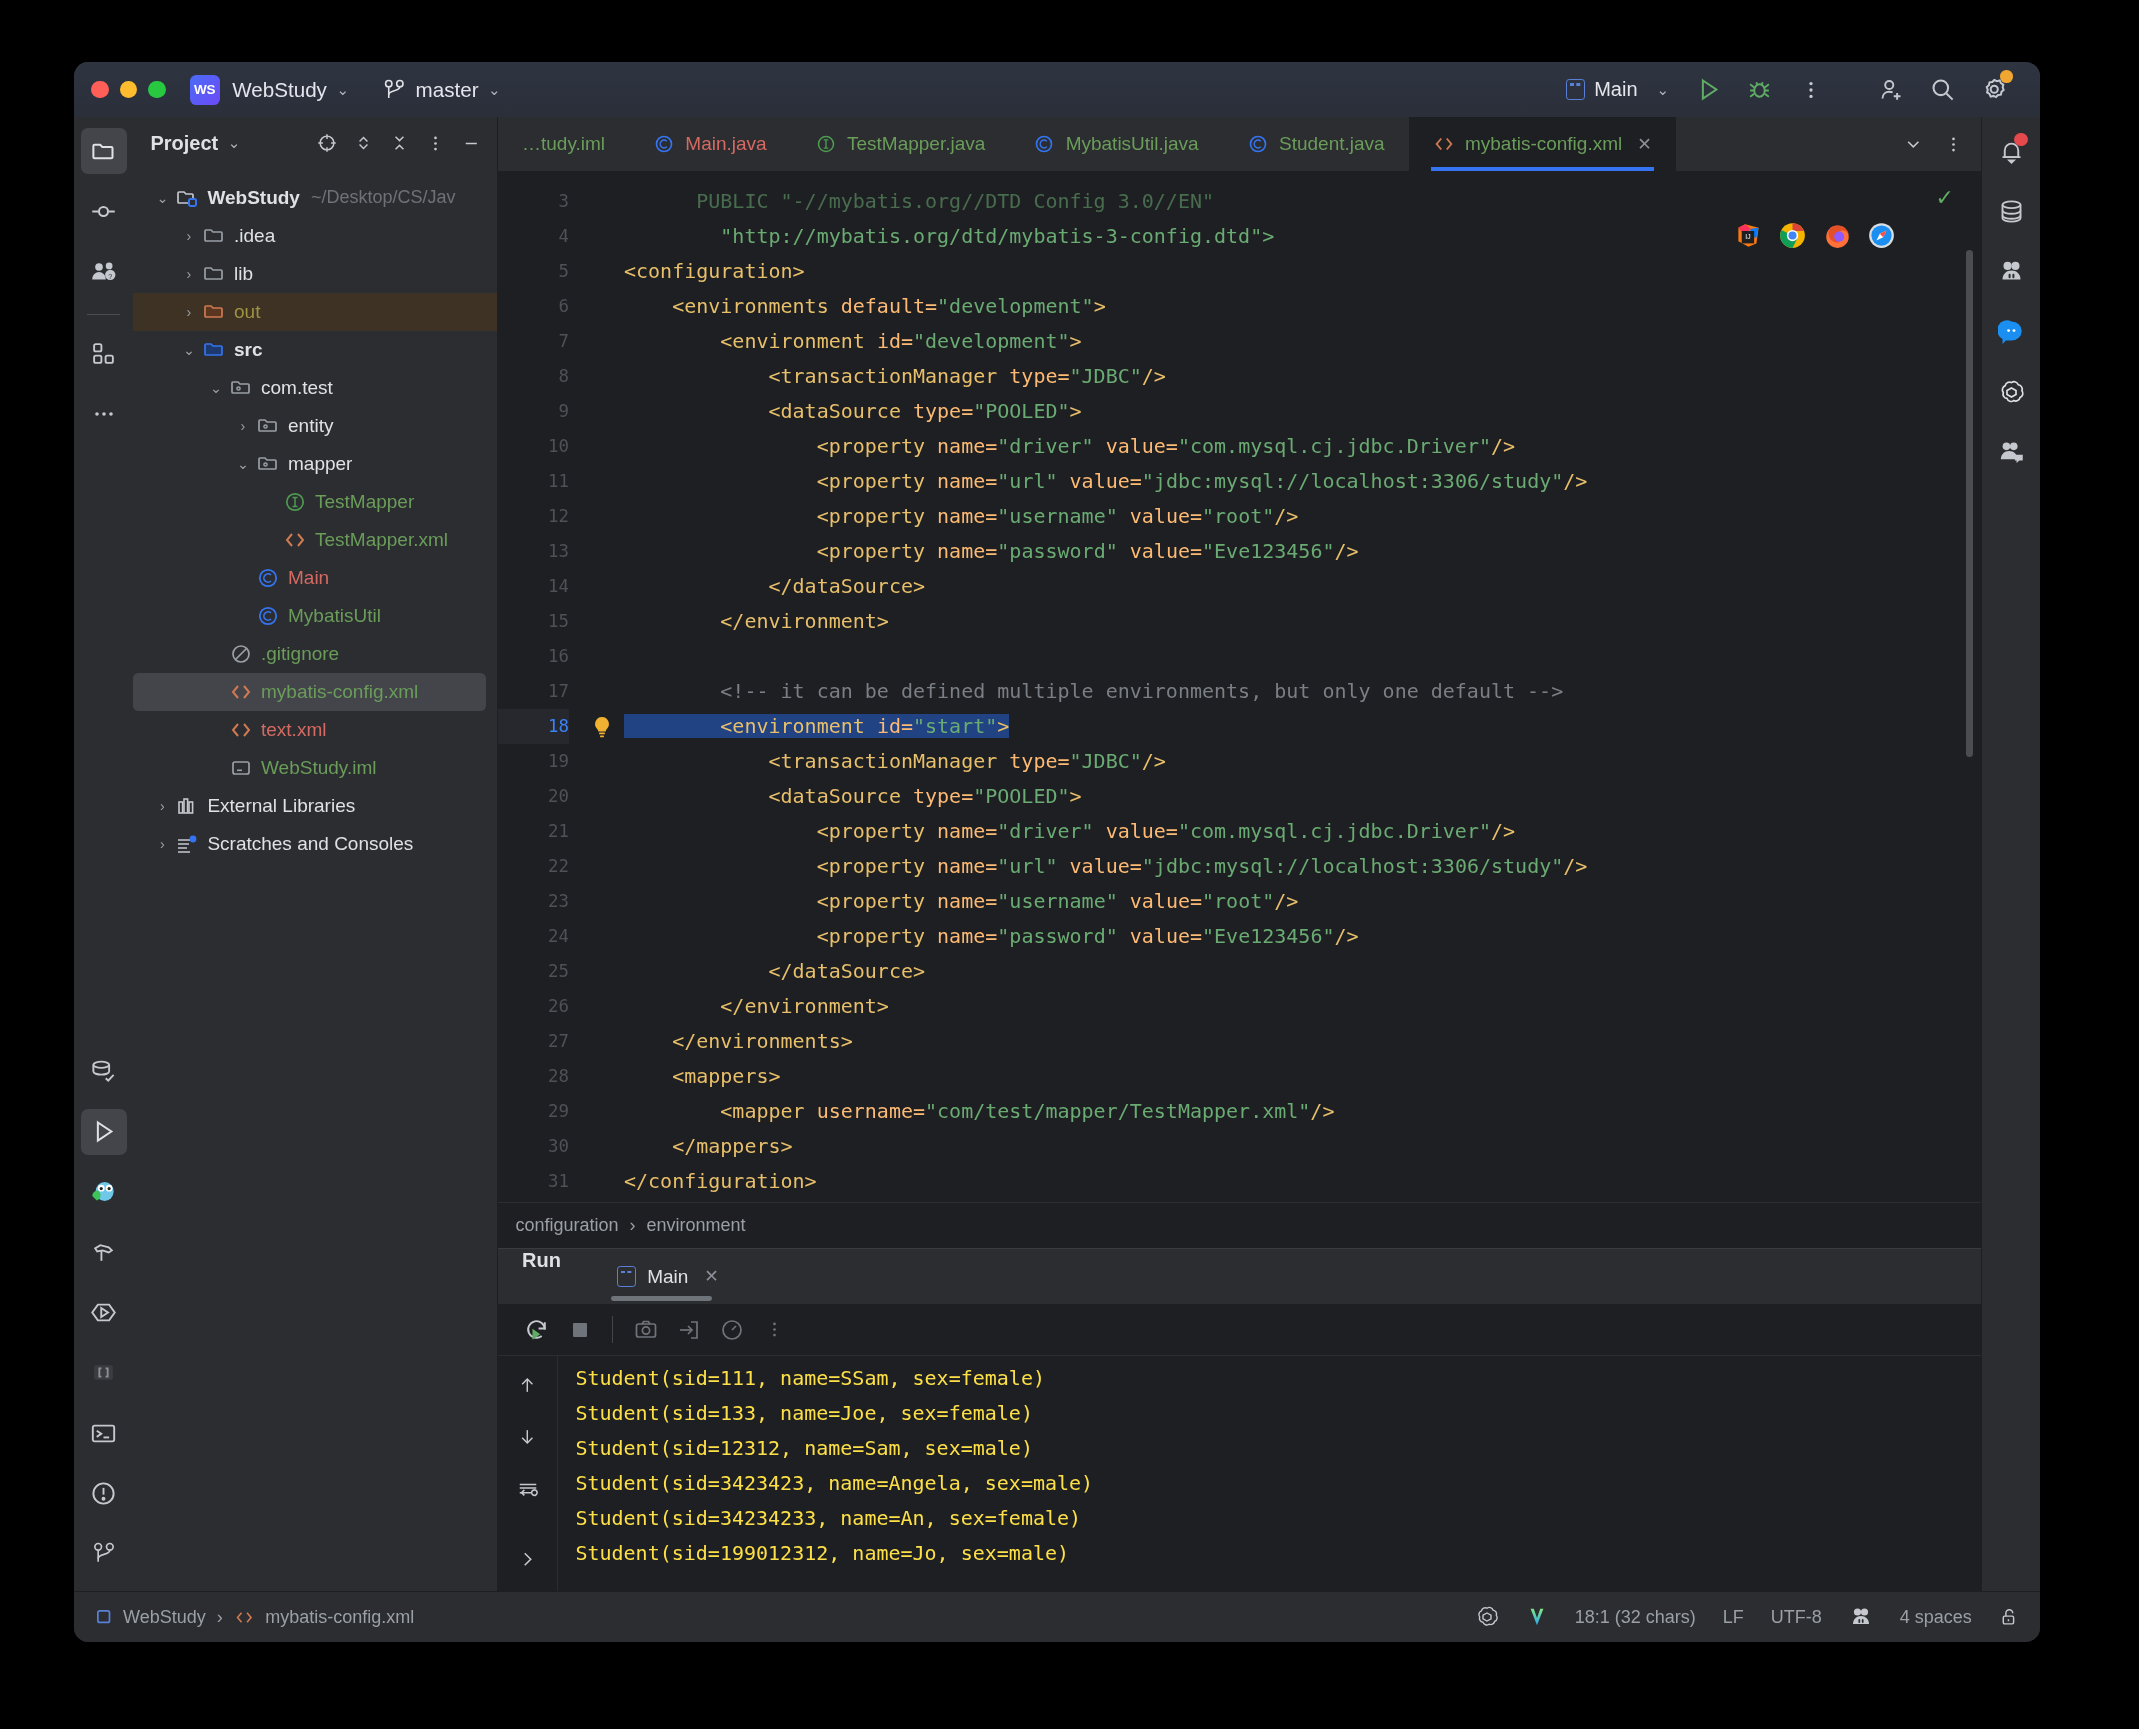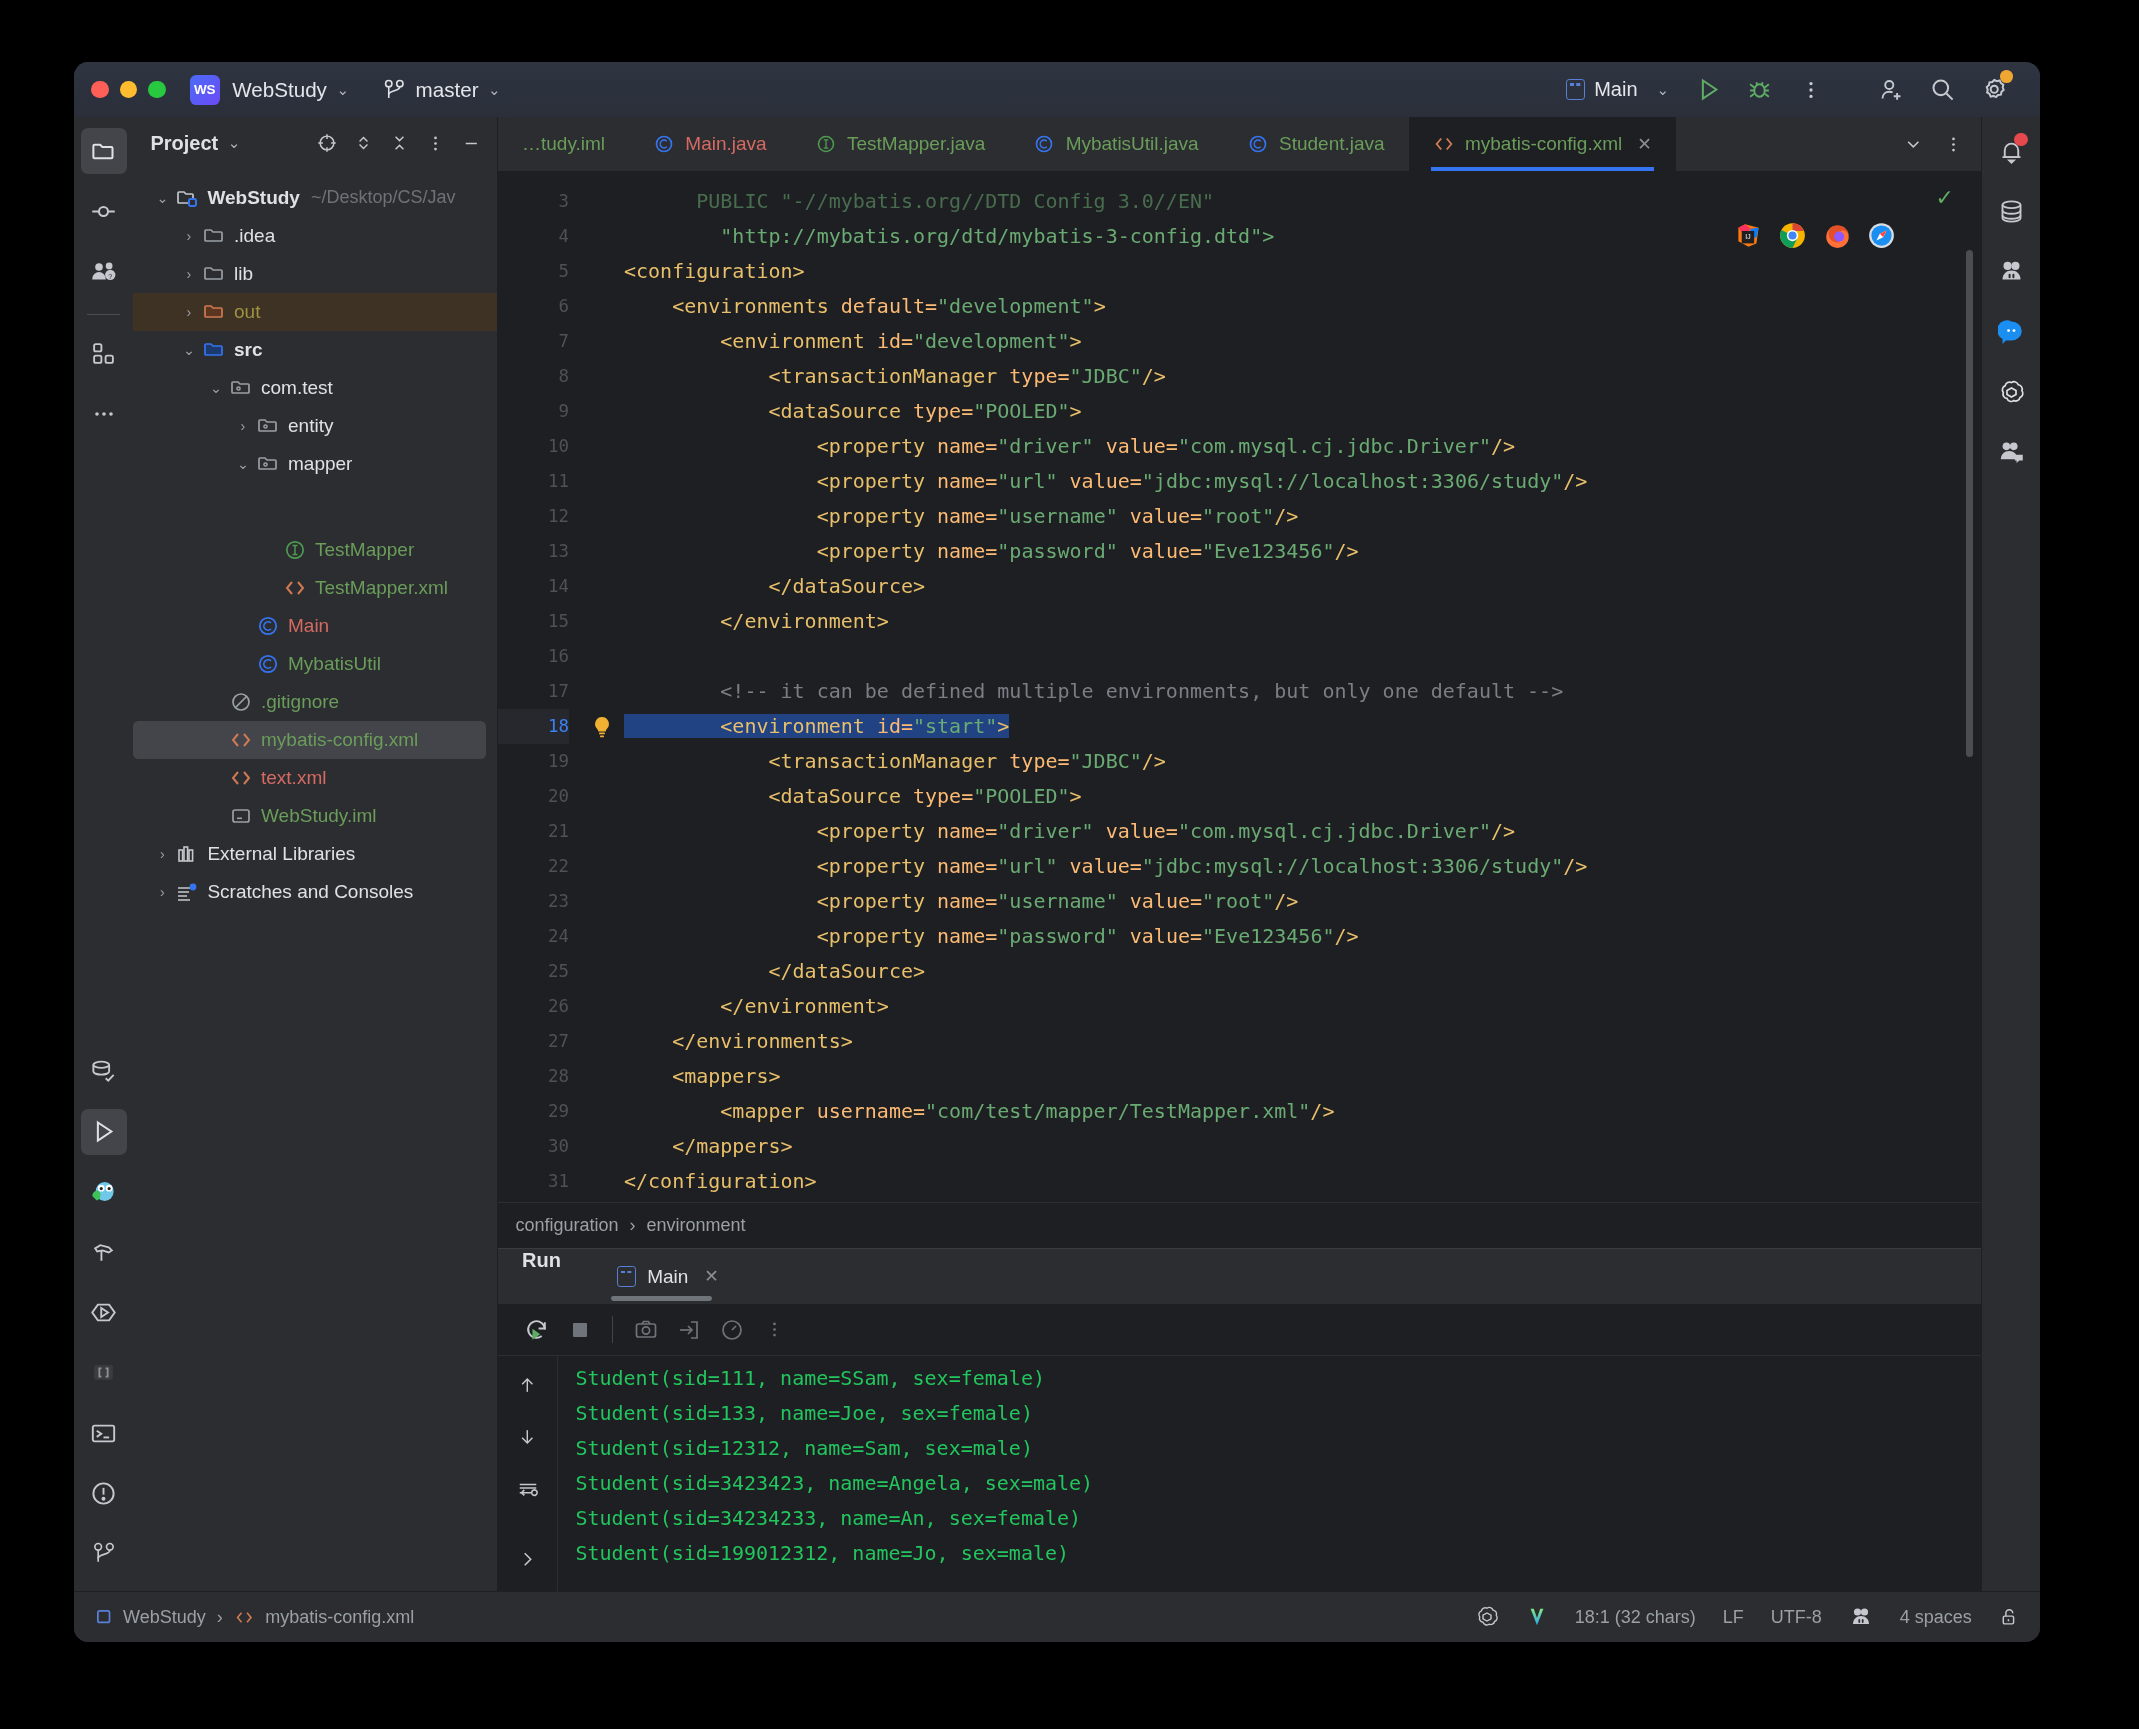--- a/index.html
+++ b/index.html
@@ -200,21 +200,21 @@
   .rt-sep { width: 0.8px; height: 27px; background: #43454a; margin: 0 11px; }
   .console-row { flex: 1; display: flex; min-height: 0; }
   .console-gutter {
     width: 60px; flex: 0 0 60px; display: flex; flex-direction: column;
     align-items: center; padding-top: 11px; gap: 17.4px;
     border-right: 0.8px solid #2b2d30;
   }
   .cg-icon { width: 35px; height: 35px; display: flex; align-items: center; justify-content: center; }
   .console {
     flex: 1; padding: 4.8px 0 0 17.4px; overflow: hidden;
-    font-family: "DejaVu Sans Mono", monospace; font-size: 20px; color: #22c55e;
+    font-family: "DejaVu Sans Mono", monospace; font-size: 20px; color: #fde047;
   }
   .console div { height: 35px; line-height: 35px; white-space: pre; }
 
   
   .statusbar {
     height: 51px; flex: 0 0 51px; background: #2b2d30;
     display: flex; align-items: center; padding: 0 20.6px;
     font-size: 18px; color: #9aa0a6; gap: 0;
     border-top: 0.8px solid #1e1f22;
   }
@@ -521,21 +521,21 @@
           <div class="node" style="padding-left: 98px;">
             <span class="arrow">⌄</span>
             <span class="ico">
               <svg width="24" height="24" viewBox="0 0 24 24">
                 <path d="M3 7 a1 1 0 011-1 h5 l2 2 h8 a1 1 0 011 1 v7 a1 1 0 01-1 1 H4 a1 1 0 01-1-1 z" fill="none" stroke="#9aa0a6" stroke-width="1.7"></path>
                 <circle cx="9.5" cy="12.5" r="1.6" fill="none" stroke="#9aa0a6" stroke-width="1.5"></circle>
               </svg>
             </span>
             <span class="label c-white">mapper</span>
           </div>
-          <div class="node" style="padding-left: 125px; margin-top: 48px;">
+          <div class="node" style="padding-left: 125px;">
             <span class="arrow"></span>
             <span class="ico">
               <svg width="24" height="24" viewBox="0 0 24 24">
                 <circle cx="12" cy="12" r="8.2" fill="none" stroke="#4e9a51" stroke-width="1.7"></circle>
                 <path d="M9.5 7.5 H14.5 M12 7.5 V16.5 M9.5 16.5 H14.5" stroke="#4e9a51" stroke-width="1.5" fill="none"></path>
               </svg>
             </span>
             <span class="label c-green">TestMapper</span>
           </div>
           <div class="node" style="padding-left: 125px;">

